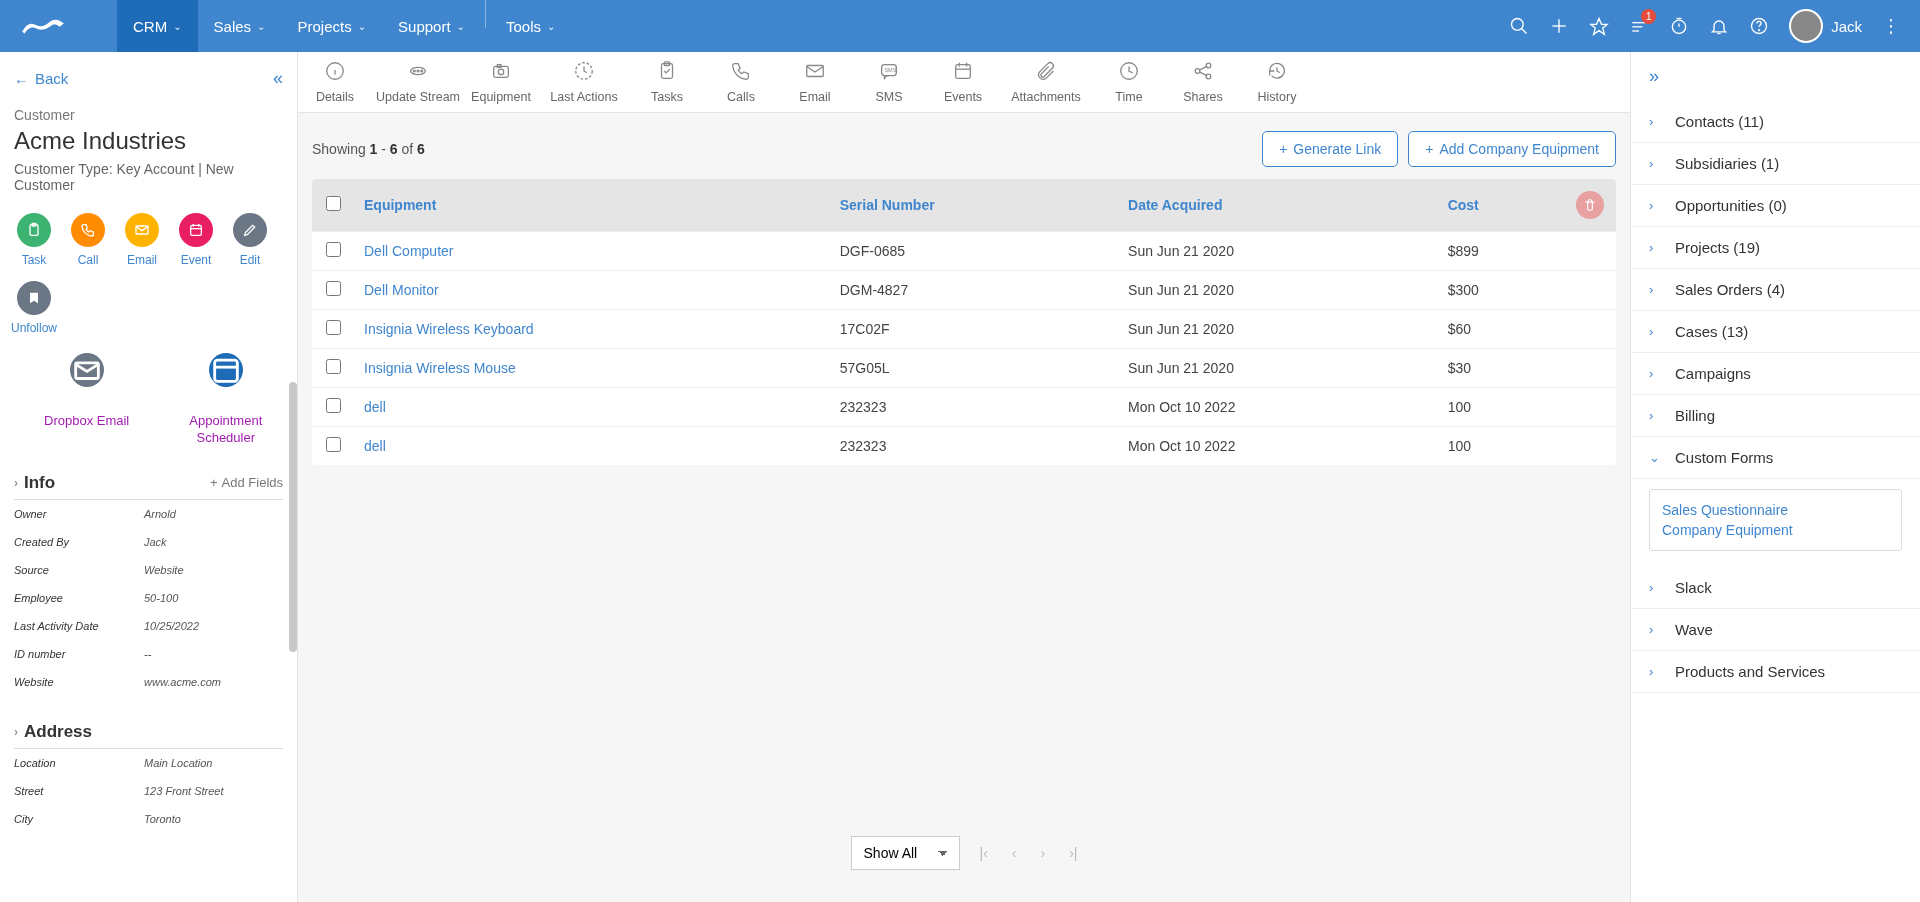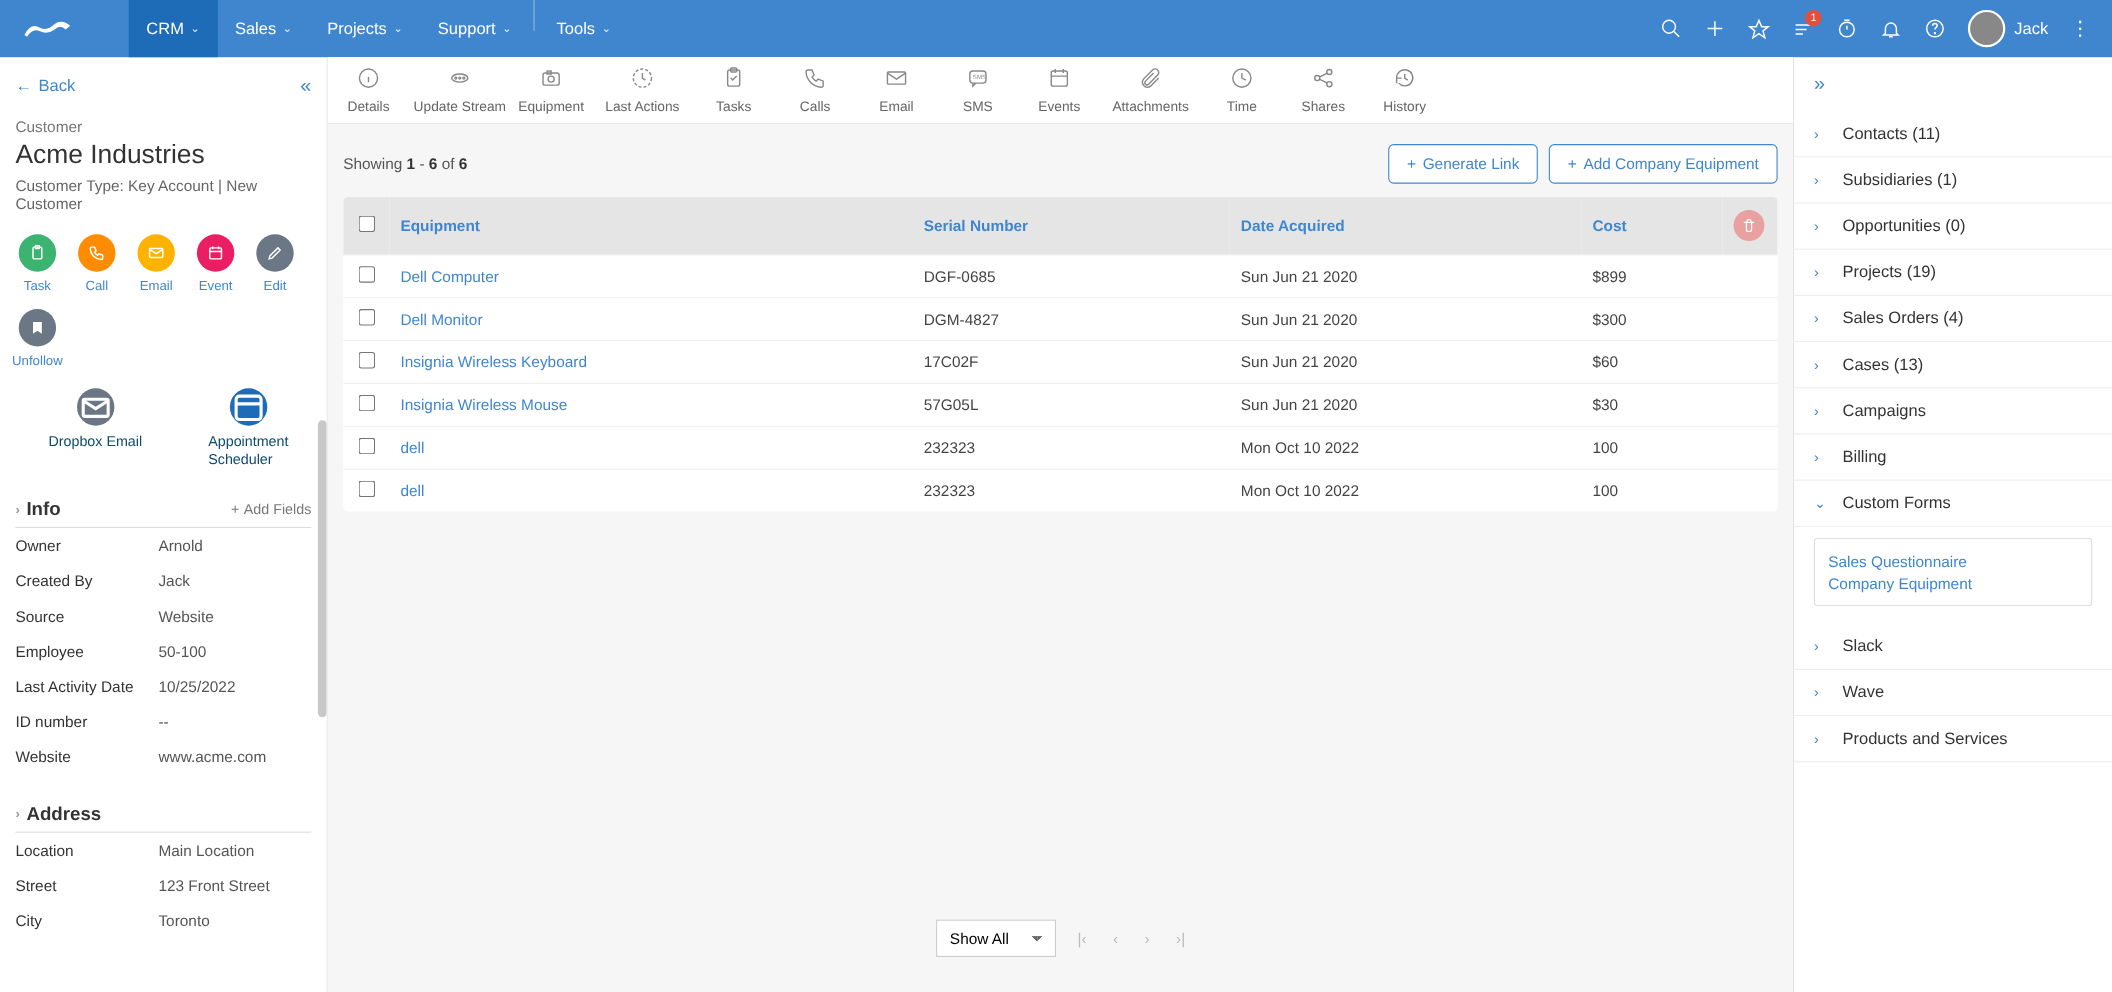--- a/index.html
+++ b/index.html
@@ -30,27 +30,27 @@
 .cust-type { color: #666; margin-top: 6px; font-size: 14px; }
 .action-row { display: flex; gap: 14px; margin-top: 20px; flex-wrap: wrap; }
 .action-btn { display: flex; flex-direction: column; align-items: center; gap: 6px; cursor: pointer; width: 40px; }
 .action-circle { width: 34px; height: 34px; border-radius: 50%; display: flex; align-items: center; justify-content: center; }
 .action-circle svg { width: 16px; height: 16px; stroke: #fff; fill: none; stroke-width: 2; }
 .action-label { font-size: 12px; color: #3f86cf; white-space: nowrap; }
 .action-row2 { display: flex; gap: 60px; margin-top: 18px; justify-content: flex-start; padding-left: 30px; }
 .action-btn2 { display: flex; flex-direction: column; align-items: center; gap: 6px; cursor: pointer; }
 .action-circle2 { width: 34px; height: 34px; border-radius: 50%; background: #6b7785; display: flex; align-items: center; justify-content: center; }
 .action-circle2.blue { background: #1e6bb8; }
-.action-label2 { font-size: 13px; color: #0c4a6e; line-height: 1.3; }
+.action-label2 { font-size: 13px; color: #a21caf; text-align: center; line-height: 1.3; margin-top: 20px; }
 .section { margin-top: 26px; }
 .section-head { display: flex; align-items: center; justify-content: space-between; border-bottom: 1px solid #ddd; padding-bottom: 6px; }
 .section-title { font-size: 17px; font-weight: 600; color: #333; display: flex; align-items: center; gap: 6px; }
 .section-title .chev { color: #999; font-size: 12px; }
 .add-fields { color: #777; font-size: 13px; cursor: pointer; display: flex; align-items: center; gap: 4px; }
-.info-row { display: flex; padding: 8px 0; font-size: 14px; }
+.info-row { display: flex; padding: 8px 0; font-size: 11px; font-style: italic; }
 .info-label { width: 130px; color: #333; }
 .info-val { color: #555; }
 .main { flex: 1; display: flex; flex-direction: column; background: #fff; position: relative; }
 .tabbar { display: flex; border-bottom: 1px solid #e3e3e3; padding: 8px 0; }
 .tab { flex: 0 0 auto; width: 74px; display: flex; flex-direction: column; align-items: center; gap: 8px; cursor: pointer; color: #666; font-size: 12.5px; }
 .tab.wide { width: 92px; }
 .tab svg { width: 22px; height: 22px; stroke: #888; fill: none; stroke-width: 1.4; }
 .content-area { flex: 1; background: #f6f6f6; padding: 18px 14px; overflow-y: auto; display: flex; flex-direction: column; }
 .toolbar-row { display: flex; align-items: center; justify-content: space-between; margin-bottom: 12px; }
 .showing { color: #555; font-size: 14px; }

